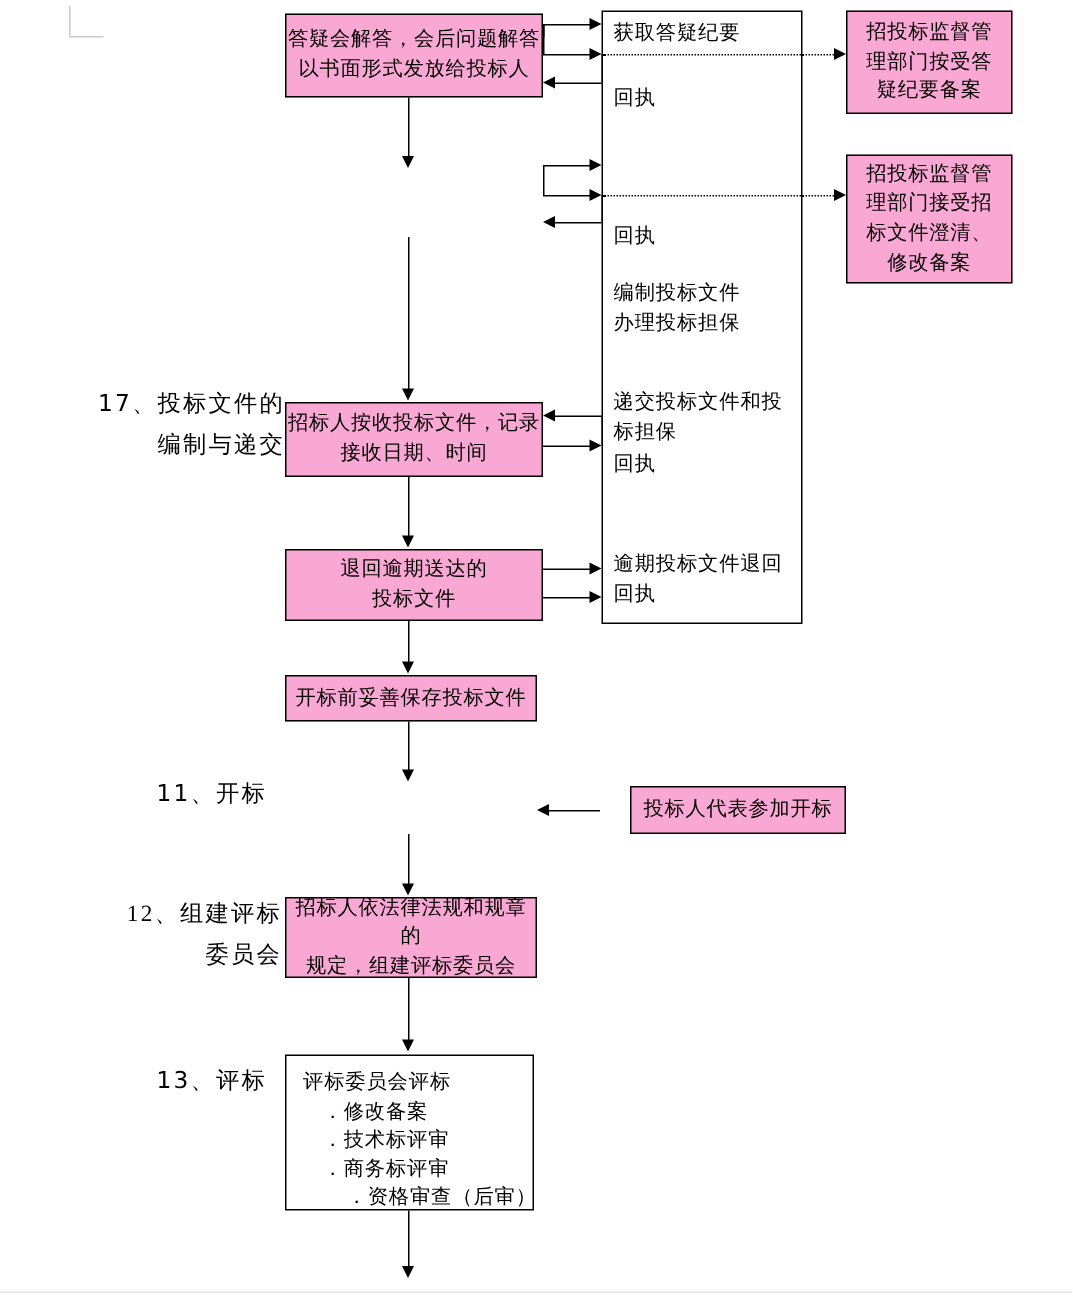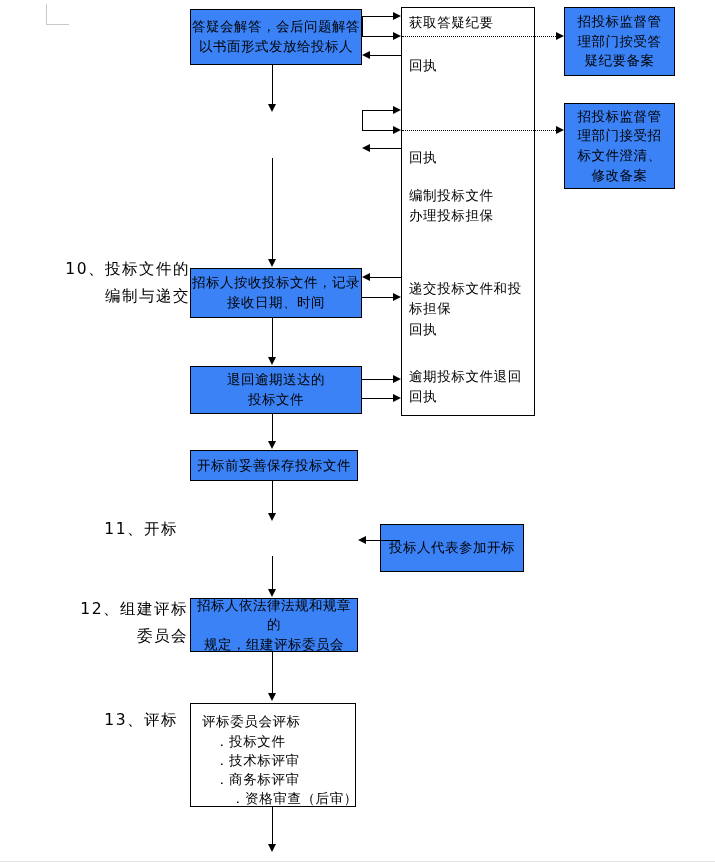--- a/index.html
+++ b/index.html
@@ -12,21 +12,21 @@
     position:relative;
     width:715px;
     height:865px;
     background:#ffffff;
     overflow:hidden;
   }
   
   .box{
     position:absolute;
     border:1.4px solid #000;
-    background:#3b82f6;
+    background:#f9a8d4;
     box-sizing:border-box;
     display:flex;
     flex-direction:column;
     align-items:center;
     justify-content:center;
     text-align:center;
     font-size:13.5px;
     line-height:1.45;
     letter-spacing:.5px;
     white-space:pre-line;
@@ -101,26 +101,26 @@
 </style>
 </head>
 <body>
 
 <div id="canvas">
 
   <div class="cropmark" style="left:46px;top:4px;width:22px;height:20px;"></div>
 
   <div class="bigbox" style="left:401px;top:7px;width:134px;height:409px;"></div>
 
-  <div class="note" style="left:409px;top:12px;width:126px;">获取答疑纪要</div>
+  <div class="note" style="left:409px;top:12px;width:126px;font-family:Liberation Serif, serif;">获取答疑纪要</div>
   <div class="note" style="left:409px;top:55px;width:126px;">回执</div>
   <div class="note" style="left:409px;top:147px;width:126px;">回执</div>
   <div class="note" style="left:409px;top:185px;width:126px;">编制投标文件
 办理投标担保</div>
-  <div class="note" style="left:409px;top:258px;width:126px;margin-top:20px;">递交投标文件和投
+  <div class="note" style="left:409px;top:258px;width:126px;">递交投标文件和投
 标担保
 回执</div>
   <div class="note" style="left:409px;top:366px;width:126px;">逾期投标文件退回
 回执</div>
 
   <div class="dotline" style="left:402px;top:36px;width:132px;"></div>
   <div class="dotline" style="left:402px;top:130px;width:132px;"></div>
 
   <div class="box" style="left:564px;top:7px;width:111px;height:69px;">招投标监督管
 理部门按受答
@@ -138,34 +138,34 @@
   <div class="box" style="left:190px;top:9px;width:172px;height:56px;">答疑会解答，会后问题解答
 以书面形式发放给投标人</div>
   <div class="box" style="left:190px;top:268px;width:172px;height:50px;">招标人按收投标文件，记录
 接收日期、时间</div>
   <div class="box" style="left:190px;top:366px;width:172px;height:48px;">退回逾期送达的
 投标文件</div>
   <div class="box" style="left:190px;top:450px;width:168px;height:31px;">开标前妥善保存投标文件</div>
   <div class="box" style="left:190px;top:598px;width:168px;height:54px;">招标人依法律法规和规章的
 规定，组建评标委员会</div>
 
-  <div class="box" style="left:380px;top:524px;width:144px;height:48px;">投标人代表参加开标</div>
+  <div class="box" style="left:420px;top:524px;width:144px;height:32px;">投标人代表参加开标</div>
 
   <div class="bigbox" style="left:190px;top:703px;width:166px;height:104px;">
     <div class="note" style="left:11px;top:7px;width:150px;">评标委员会评标</div>
-    <div class="bullets" style="left:24px;top:27px;width:142px;">．投标文件</div>
+    <div class="bullets" style="left:24px;top:27px;width:142px;">．修改备案</div>
     <div class="bullets" style="left:24px;top:46px;width:142px;">．技术标评审</div>
     <div class="bullets" style="left:24px;top:65px;width:142px;">．商务标评审</div>
     <div class="bullets" style="left:40px;top:84px;width:150px;">．资格审查（后审）</div>
   </div>
 
-  <div class="lbl" style="left:50px;top:256px;width:140px;">10、投标文件的
+  <div class="lbl" style="left:50px;top:256px;width:140px;">17、投标文件的
 编制与递交</div>
   <div class="lbl" style="left:50px;top:516px;width:128px;">11、开标</div>
-  <div class="lbl" style="left:40px;top:596px;width:148px;">12、组建评标
+  <div class="lbl" style="left:40px;top:596px;width:148px;font-family:Liberation Serif, serif;">12、组建评标
 委员会</div>
   <div class="lbl" style="left:50px;top:707px;width:128px;">13、评标</div>
 
   <div class="vline" style="left:272px;top:65px;height:40px;"></div>
   <div class="arrow-d" style="left:268px;top:104px;"></div>
 
   <div class="vline" style="left:272px;top:158px;height:102px;"></div>
   <div class="arrow-d" style="left:268px;top:259px;"></div>
 
   <div class="vline" style="left:272px;top:318px;height:40px;"></div>

